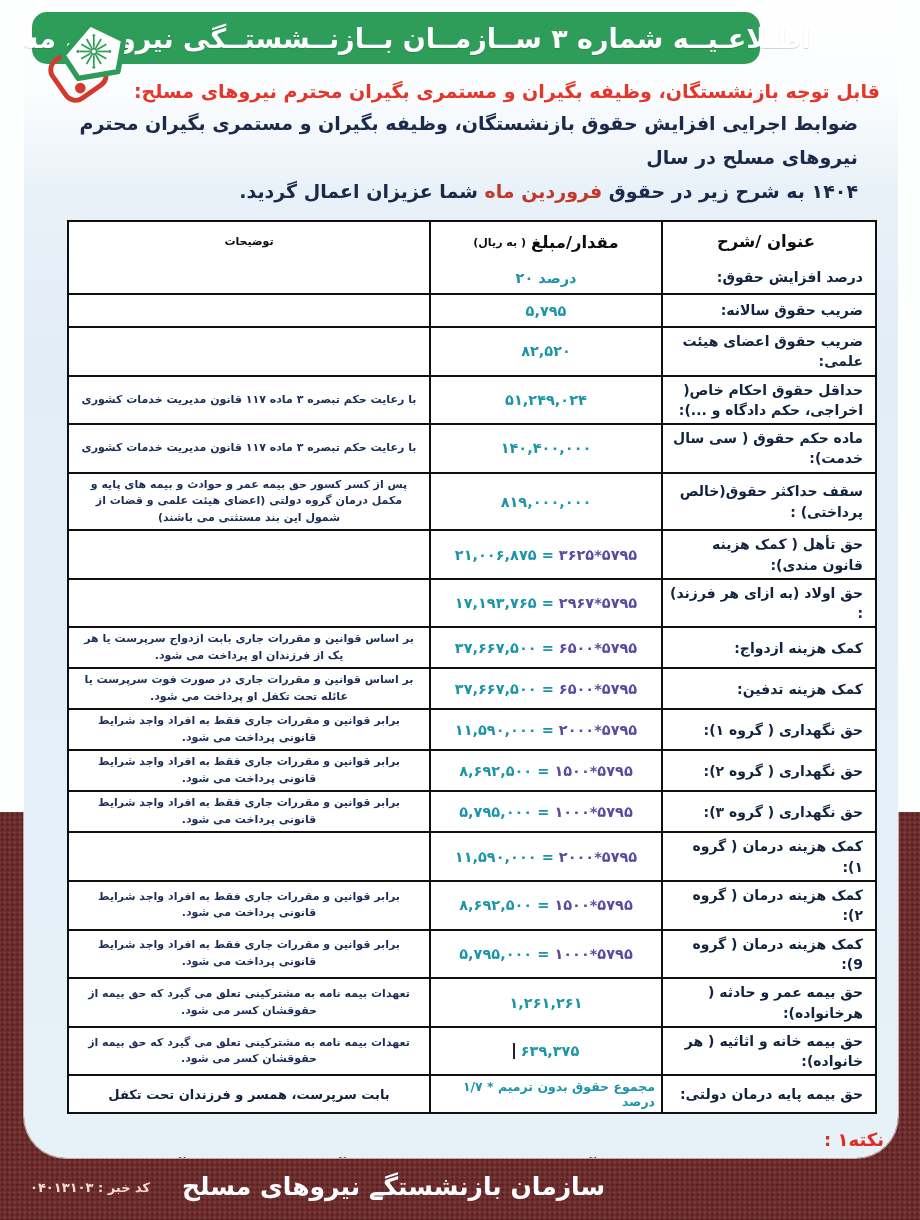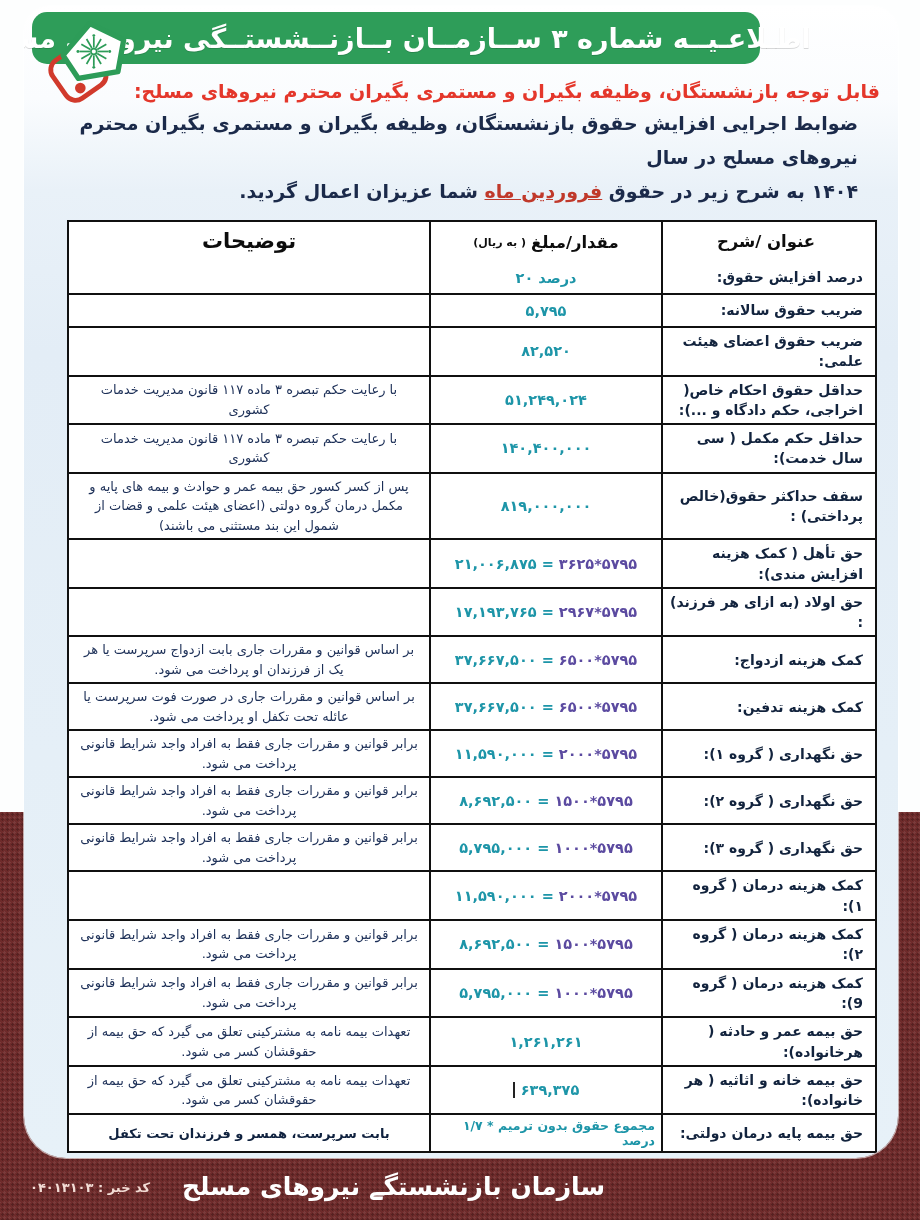--- a/index.html
+++ b/index.html
@@ -24,33 +24,33 @@
   .banner{position:relative;margin:6px 2px 0 8px;right:0;margin-right:138px;height:52px;
     background:#2e9d59;border-radius:15px;display:flex;align-items:center;justify-content:center;}
   .banner span{color:#fff;font-weight:bold;font-size:27px;letter-spacing:.5px;
     text-shadow:0 1px 0 rgba(0,0,0,.15);white-space:nowrap;}
   .logo{position:absolute;top:10px;right:auto;left:36px;width:106px;height:108px;z-index:5;}
 
   .attn{color:#e4372b;font-weight:bold;font-size:19px;text-align:right;
     margin:16px 18px 0 0;}
   .intro{color:#1b2a4a;font-weight:bold;font-size:19px;text-align:right;
     line-height:34px;margin:4px 40px 0 30px;}
-  .intro .hl{color:#c0392b;text-decoration:underline;}
+  .intro .hl{color:#c0392b;}
 
   
   .tbl{margin:12px 21px 0 43px;border:2.5px solid #101010;background:#fff;position:relative;}
   .t-row{display:grid;grid-template-columns:214px 232px 1fr;}
   .t-row + .t-row{border-top:2px solid #101010;}
   .cell{display:flex;align-items:center;min-height:31px;padding:3px 6px;background:transparent;}
   .c-title{border-left:2px solid #101010;justify-content:flex-start;text-align:right;
     color:#12233d;font-weight:bold;font-size:14px;padding-right:12px;line-height:1.45;}
   .c-value{border-left:2px solid #101010;justify-content:center;gap:5px;
     font-weight:bold;font-size:14.5px;}
-  .c-desc{justify-content:center;text-align:center;color:#1c2f57;font-size:13px;
-    font-weight:400;line-height:1.5;padding:3px 10px;}
+  .c-desc{justify-content:center;text-align:center;color:#1c2f57;font-size:11px;
+    font-weight:700;line-height:1.5;padding:3px 10px;}
   .c-desc.bold{font-size:13px;font-weight:bold;color:#10223f;}
   .t-head .cell{min-height:40px;justify-content:center;text-align:center;
     color:#0d0d0d;font-weight:bold;font-size:16.5px;}
   .res{color:#1d95a8;}
   .res.small{font-size:12.5px;}
   .eq{color:#1d95a8;}
   .expr{color:#5b4aa0;}
   .caret{display:inline-block;width:2px;height:16px;background:#222;margin-right:1px;}
 
   
@@ -89,21 +89,21 @@
     <span>۱۴۰۴ به شرح زیر در حقوق </span><span class="hl">فروردین ماه</span><span> شما عزیزان اعمال گردید.</span>
   </div>
 
   <div class="tbl">
     <div class="t-row t-head">
       <div class="cell c-title" style="justify-content:center;text-align:center;">عنوان /شرح</div>
       <div class="cell c-value">
         <span>مقدار/مبلغ </span>
           <span style="font-size:11px;">( به ریال)</span>
       </div>
-      <div class="cell c-desc" style="font-size:21px;font-weight:bold;color:#0d0d0d;">توضیحات</div>
+      <div class="cell c-desc" style="font-size:11px;font-weight:bold;color:#0d0d0d;">توضیحات</div>
     </div>
     <div id="tbody">
         <div class="t-row">
           <div class="cell c-title">درصد افزایش حقوق:</div>
           <div class="cell c-value">
             <div class="res" dir="ltr">۲۰ درصد</div>
           </div>
           <div class="cell c-desc"></div>
         </div>
         <div class="t-row">
@@ -121,35 +121,35 @@
           <div class="cell c-desc"></div>
         </div>
         <div class="t-row">
           <div class="cell c-title">حداقل حقوق احکام خاص( اخراجی، حکم دادگاه و ...):</div>
           <div class="cell c-value">
             <div class="res" dir="ltr">۵۱,۲۴۹,۰۲۴</div>
           </div>
           <div class="cell c-desc">با رعایت حکم تبصره ۳ ماده ۱۱۷ قانون مدیریت خدمات کشوری</div>
         </div>
         <div class="t-row">
-          <div class="cell c-title">حداقل حکم مکمل ( سی سال خدمت):</div>
+          <div class="cell c-title">ماده حکم حقوق ( سی سال خدمت):</div>
           <div class="cell c-value">
             <div class="res" dir="ltr">۱۴۰,۴۰۰,۰۰۰</div>
           </div>
           <div class="cell c-desc">با رعایت حکم تبصره ۳ ماده ۱۱۷ قانون مدیریت خدمات کشوری</div>
         </div>
         <div class="t-row">
           <div class="cell c-title">سقف حداکثر حقوق(خالص پرداختی) :</div>
           <div class="cell c-value">
             <div class="res" dir="ltr">۸۱۹,۰۰۰,۰۰۰</div>
           </div>
           <div class="cell c-desc">پس از کسر کسور حق بیمه عمر و حوادث و بیمه های پایه و مکمل درمان گروه دولتی (اعضای هیئت علمی و قضات از شمول این بند مستثنی می باشند)</div>
         </div>
         <div class="t-row">
-          <div class="cell c-title">حق تأهل ( کمک هزینه افزایش مندی):</div>
+          <div class="cell c-title">حق تأهل ( کمک هزینه قانون مندی):</div>
           <div class="cell c-value" style="flex-direction: row-reverse;">
             <div class="res" dir="ltr">۲۱,۰۰۶,۸۷۵</div>
             <div class="eq">=</div>
             <div class="expr" dir="ltr">۳۶۲۵*۵۷۹۵</div>
           </div>
           <div class="cell c-desc"></div>
         </div>
         <div class="t-row">
           <div class="cell c-title">حق اولاد (به ازای هر فرزند) :</div>
           <div class="cell c-value" style="flex-direction: row-reverse;">

